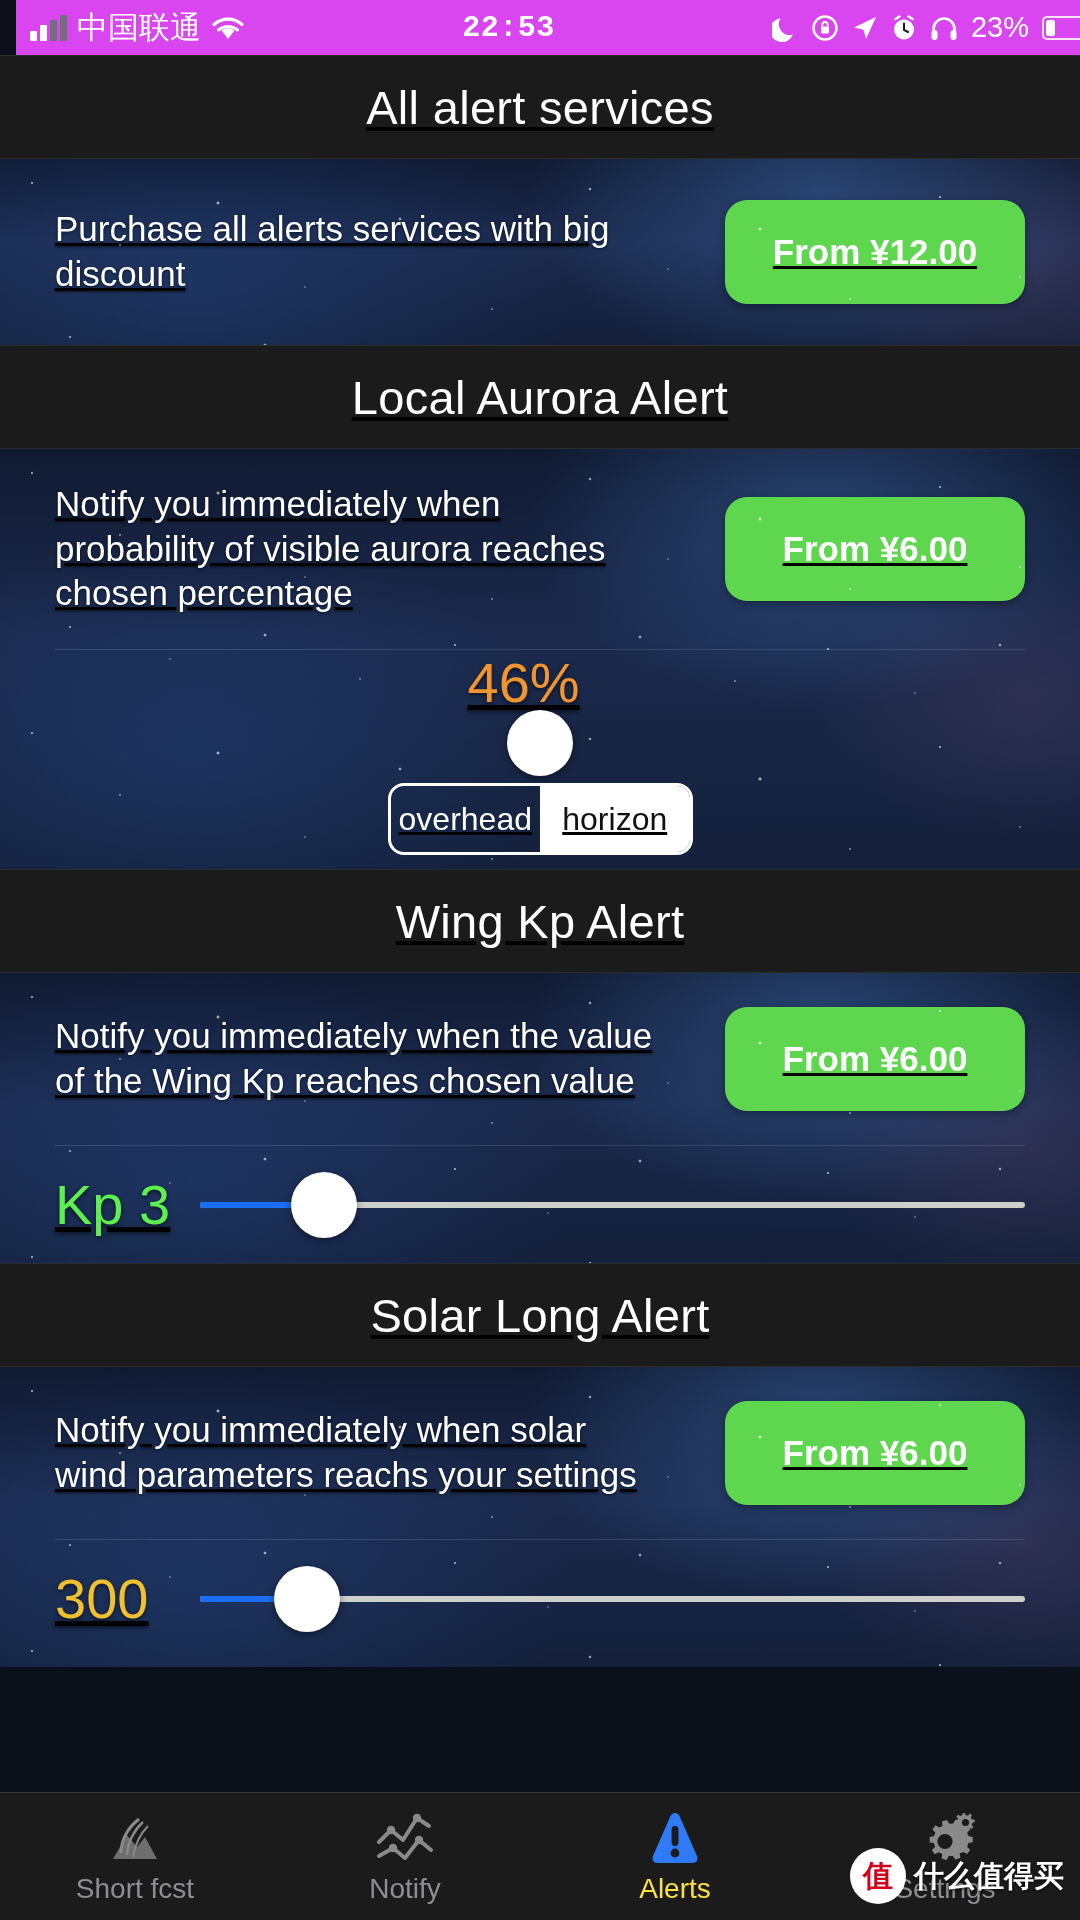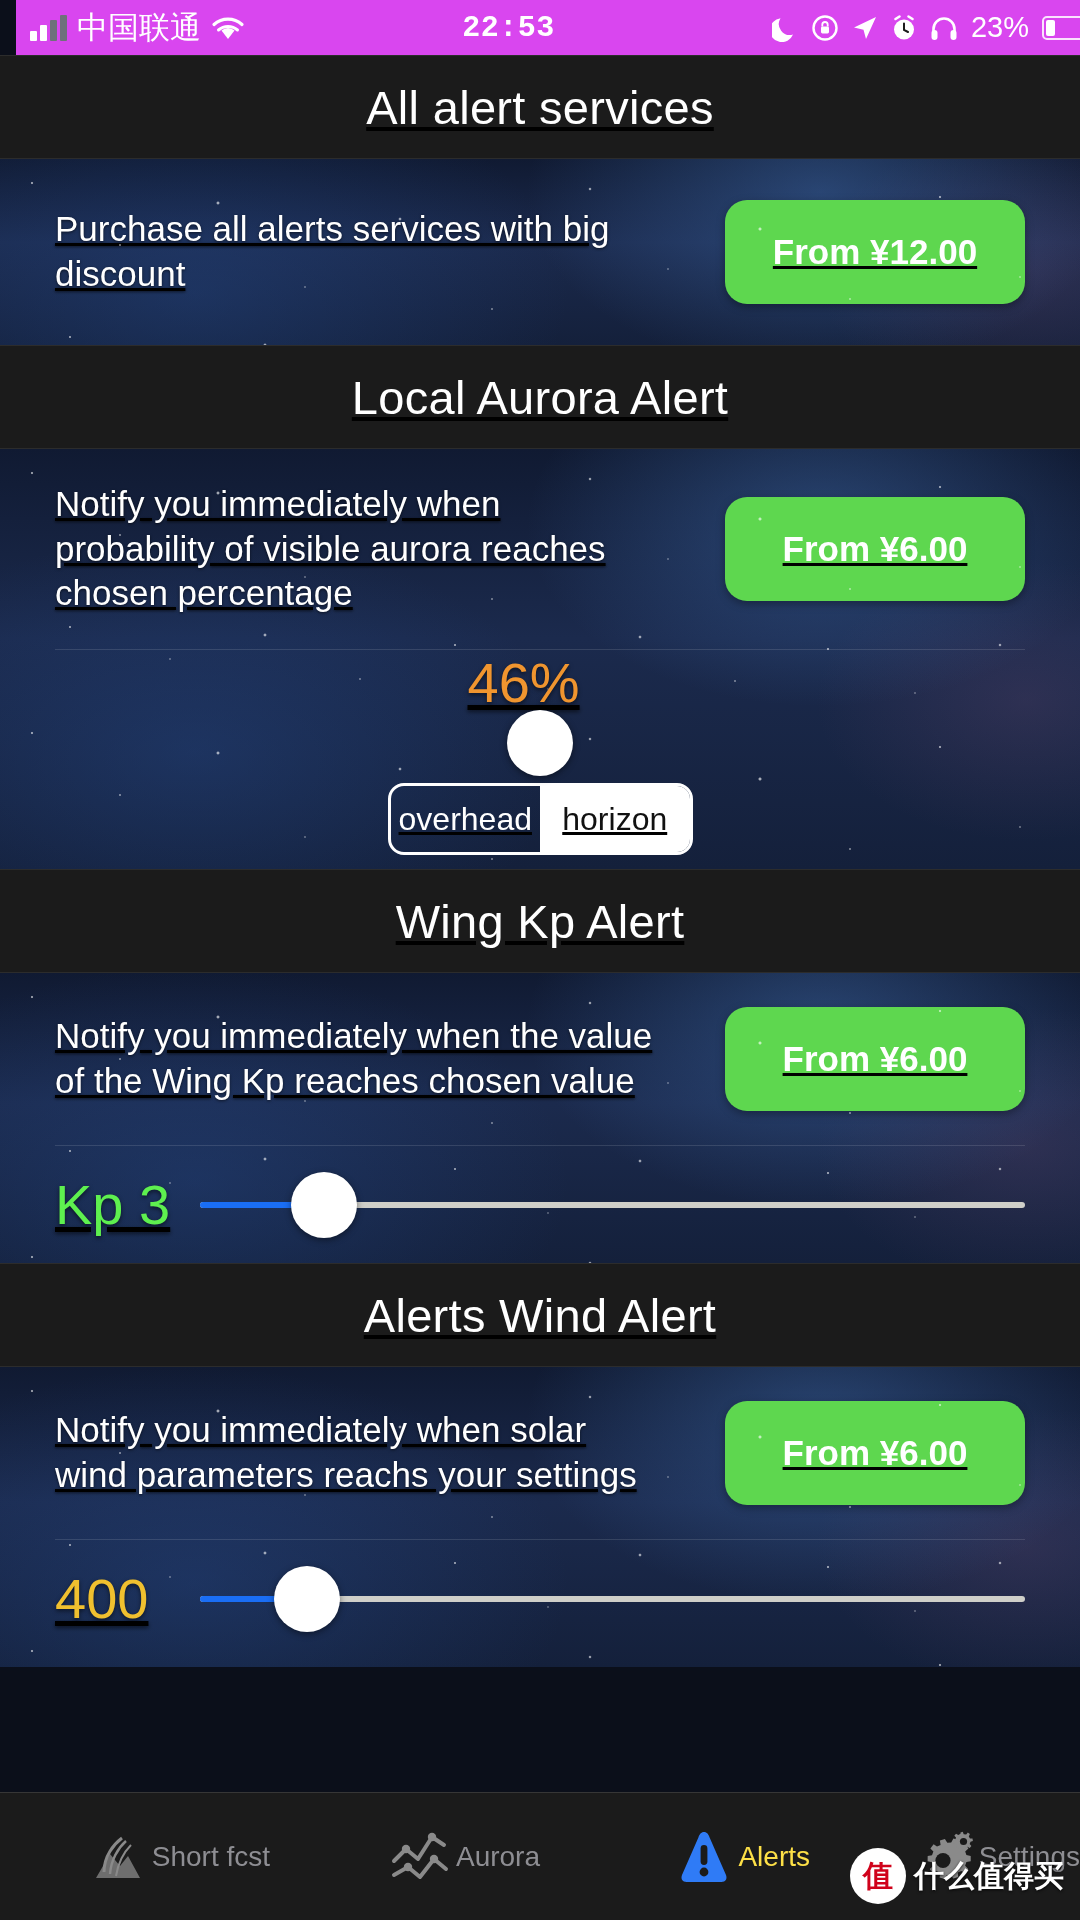--- a/index.html
+++ b/index.html
@@ -173,21 +173,21 @@
 
   
   .tabbar{
     position:absolute; bottom:0; left:0; width:1080px; height:128px;
     background:#1b1b1b;
     border-top:1px solid rgba(255,255,255,.12);
     display:flex; align-items:stretch; z-index:50;
   }
   .tab{
     flex:1 1 20%;
-    display:flex; flex-direction:row; align-items:center; justify-content:flex-end;
+    display:flex; flex-direction:column; align-items:center; justify-content:center;
     gap:6px; cursor:pointer;
   }
   .tab .ticon{ height:58px; display:flex; align-items:center; justify-content:center;}
   .tab .tlabel{ font-size:28px; color:#8e8e93; }
   .tab.active .tlabel{ color:#fde047; }
 
   
   .watermark{
     position:absolute; right:16px; bottom:16px; display:flex; align-items:center; gap:8px;
     z-index:60; pointer-events:none;
@@ -308,30 +308,30 @@
       <div class="slider-label green">Kp 3</div>
       <div class="slider-wrap">
         <div class="track"></div>
         <div class="track-fill" id="fill-kp" style="width: 15%;"></div>
         <div class="thumb" id="thumb-kp" style="left: 15%;"></div>
       </div>
     </div>
   </div>
 
   <div class="section-head">
-    <h2>Alerts Wind Alert</h2>
+    <h2>Solar Long Alert</h2>
   </div>
   <div class="card sky" style="height:300px;">
     <div class="card-row" style="height:172px;">
       <div class="card-desc">Notify you immediately when solar wind parameters reachs your settings</div>
       <button class="price-btn">From ¥6.00</button>
     </div>
     <div class="divider"></div>
     <div class="slider-row" style="height:117px;">
-      <div class="slider-label yellow">400</div>
+      <div class="slider-label yellow">300</div>
       <div class="slider-wrap">
         <div class="track"></div>
         <div class="track-fill" id="fill-sw" style="width: 13%;"></div>
         <div class="thumb" id="thumb-sw" style="left: 13%;"></div>
       </div>
     </div>
   </div>
 
 </div>
 
@@ -354,21 +354,21 @@
     <span class="ticon">
       <svg width="60" height="52" viewBox="0 0 60 52">
         <polyline points="4,30 16,18 28,28 42,6 54,14" stroke="#8a8a8a" stroke-width="4" fill="none" stroke-linecap="round" stroke-linejoin="round"></polyline>
         <polyline points="4,44 18,36 30,46 44,28 56,38" stroke="#8a8a8a" stroke-width="4" fill="none" stroke-linecap="round" stroke-linejoin="round"></polyline>
         <circle cx="16" cy="18" r="4.2" fill="#8a8a8a"></circle>
           <circle cx="42" cy="6" r="4.2" fill="#8a8a8a"></circle>
         <circle cx="18" cy="36" r="4.2" fill="#8a8a8a"></circle>
           <circle cx="44" cy="28" r="4.2" fill="#8a8a8a"></circle>
       </svg>
     </span>
-    <span class="tlabel">Aurora</span>
+    <span class="tlabel">Notify</span>
   </div>
 
   <div class="tab active">
     <span class="ticon">
       <svg width="56" height="56" viewBox="0 0 56 56">
         <path d="M28 3 C31 3 32.5 5.5 33.6 8.4 L50 46 C51.5 50 49.5 53 45.5 53 L10.5 53 C6.5 53 4.5 50 6 46 L22.4 8.4 C23.5 5.5 25 3 28 3 Z" fill="#2f7bf6"></path>
         <rect x="24.6" y="16" width="6.8" height="20" rx="3.4" fill="#1b1b1b"></rect>
         <circle cx="28" cy="43" r="4.4" fill="#1b1b1b"></circle>
       </svg>
     </span>

